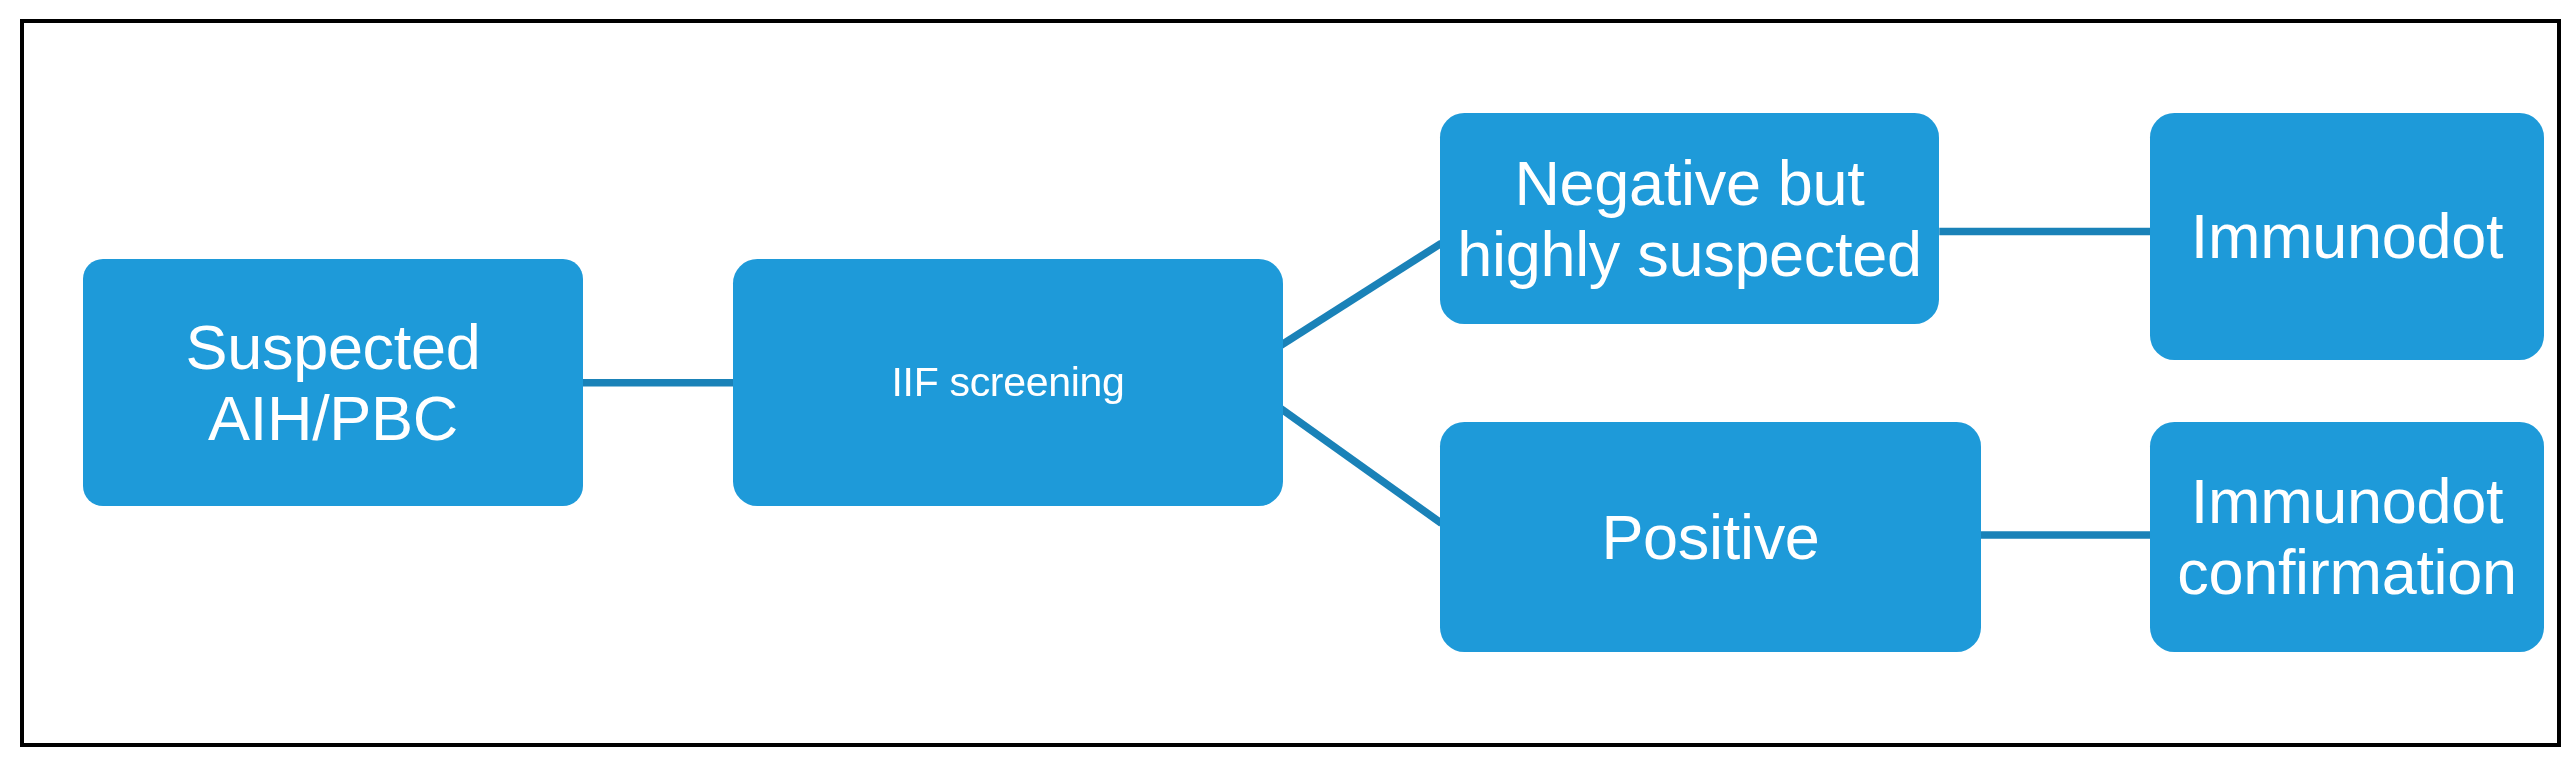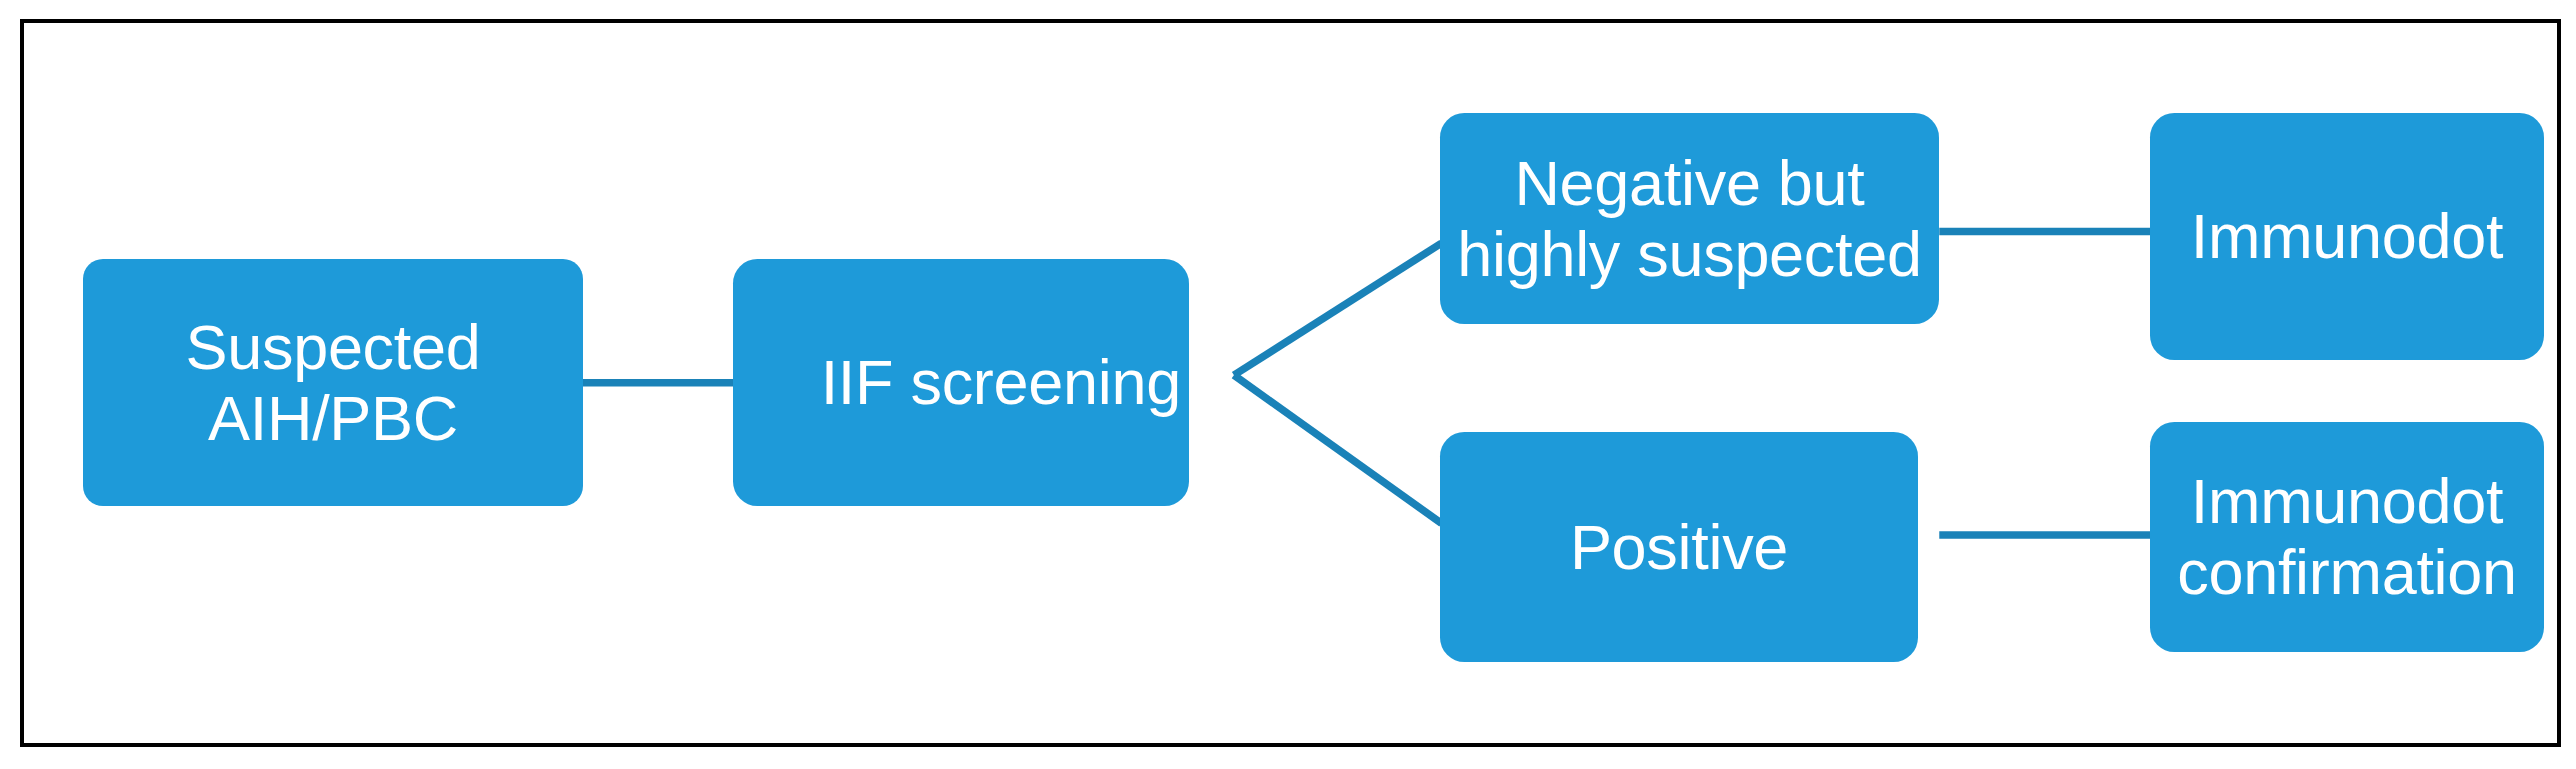--- a/index.html
+++ b/index.html
@@ -58,24 +58,24 @@
   }
 
   .node .label {
     display: block;
     width: 100%;
     white-space: pre-line;
   }
 
   
   #node-suspected  { left: 83px;  top: 259px;  width: 500px; height: 247px; font-size: 63px; border-radius: 20px; }
-  #node-iif        { left: 733px; top: 259px;  width: 456px; height: 247px; font-size: 63px; text-align: right; }
+  #node-iif        { left: 733px; top: 259px;  width: 550px; height: 247px; font-size: 41px; }
   #node-negative   { left: 1440px; top: 113px;  width: 499px; height: 211px; font-size: 63px; }
   #node-immunodot  { left: 2150px; top: 113px;  width: 394px; height: 247px; font-size: 63px; }
-  #node-positive   { left: 1440px; top: 432px;  width: 478px; height: 230px; font-size: 63px; }
+  #node-positive   { left: 1440px; top: 422px;  width: 541px; height: 230px; font-size: 63px; }
   #node-immunodot-conf { left: 2150px; top: 422px; width: 394px; height: 230px; font-size: 63px; }
 </style>
 </head>
 <body>
 
 <div id="canvas">
 
   <svg id="connectors" viewBox="0 0 4430 1324" xmlns="http://www.w3.org/2000/svg">
 
     <line x1="1002" y1="658" x2="1262" y2="658" stroke="#1A82B8" stroke-width="13"></line>

